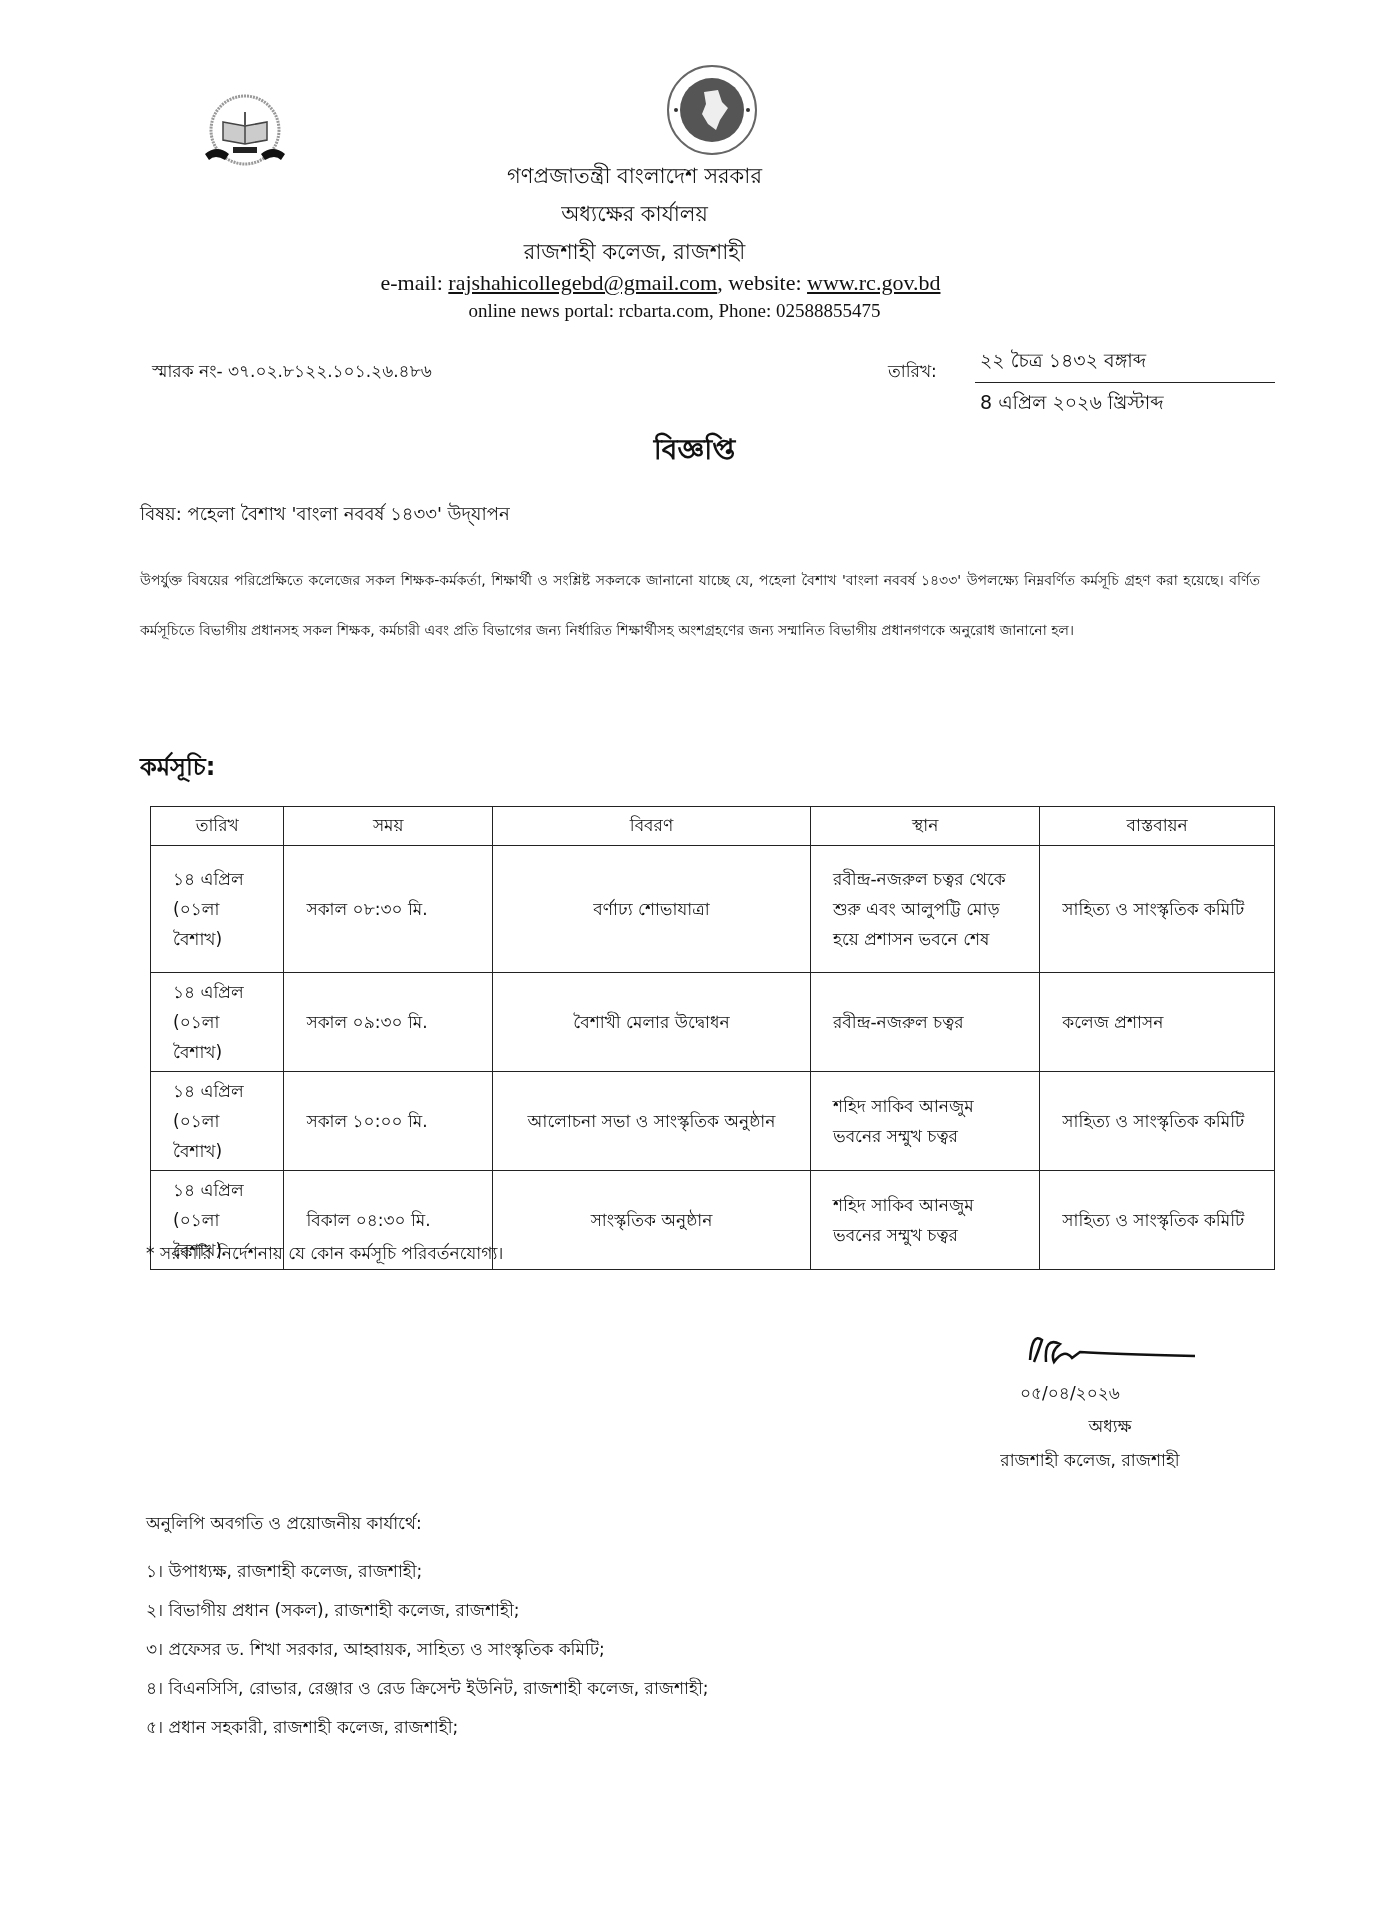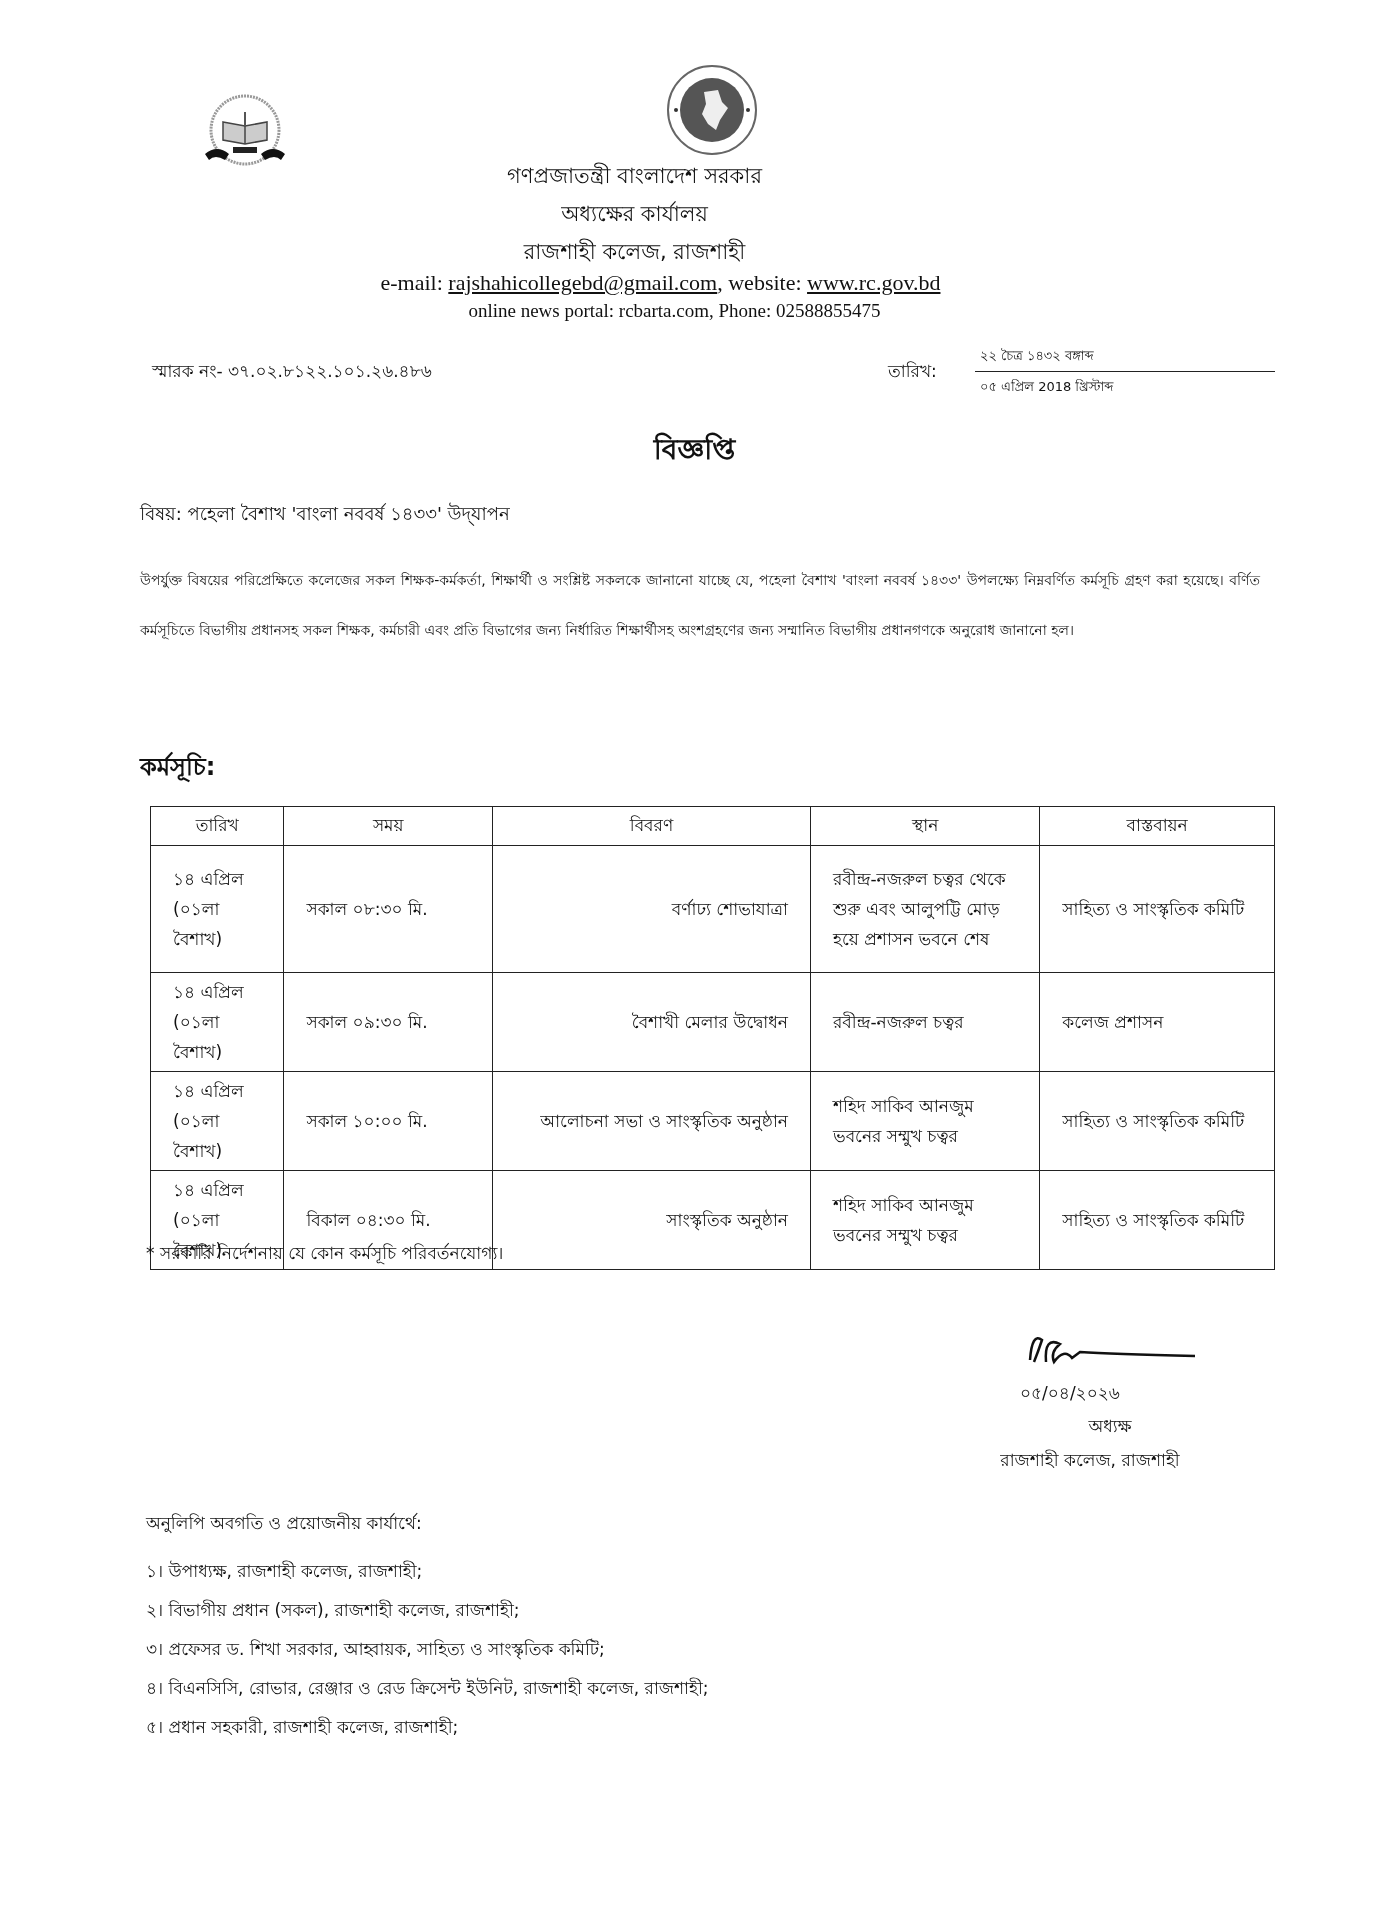--- a/index.html
+++ b/index.html
@@ -12,32 +12,32 @@
   .logo-center { left: 662px; top: 58px; width: 100px; height: 100px; }
   .hdr { left: 0; width: 1269px; text-align: center; font-size: 21px; }
   .hdr1 { top: 160px; }
   .hdr2 { top: 198px; }
   .hdr3 { top: 236px; }
   .hdr4 { top: 270px; font-family: "Liberation Serif", "DejaVu Serif", serif; font-size: 22px; padding-left: 52px; box-sizing: border-box; }
   .hdr5 { top: 300px; font-family: "Liberation Serif", "DejaVu Serif", serif; font-size: 19px; padding-left: 80px; box-sizing: border-box; }
   .hdr4 u { text-decoration: underline; }
   .memo { left: 152px; top: 358px; font-size: 17px; }
   .date-label { left: 888px; top: 358px; font-size: 17px; }
-  .date-block { left: 975px; top: 346px; width: 300px; font-size: 13px; }
+  .date-block { left: 975px; top: 346px; width: 300px; font-size: 19px; }
   .date-block .top { padding-left: 5px; border-bottom: 1.5px solid #222; padding-bottom: 4px; }
   .date-block .bot { padding-left: 5px; padding-top: 5px; }
   .title { left: 0; width: 1389px; top: 428px; text-align: center; font-size: 28px; font-weight: bold; }
   .subject { left: 140px; top: 500px; font-size: 18px; font-weight: normal; }
   .para { left: 140px; top: 555px; width: 1120px; font-size: 14px; line-height: 50px; text-align: justify; }
   .prog-head { left: 140px; top: 748px; font-size: 24px; font-weight: bold; }
   table.prog { position: absolute; left: 150px; top: 806px; width: 1125px; border-collapse: collapse; font-size: 17px; }
   table.prog th, table.prog td { border: 1.5px solid #222; padding: 4px 22px; vertical-align: middle; }
   table.prog th { font-weight: normal; text-align: center; height: 30px; }
   table.prog td { line-height: 30px; }
-  table.prog td.center { text-align: right; margin-left: 20px; }
+  table.prog td.center { text-align: center; margin-left: 20px; }
   table.prog tr.r1 td { height: 118px; }
   table.prog tr.r2 td, table.prog tr.r3 td, table.prog tr.r4 td { height: 76px; }
   .note { left: 146px; top: 1240px; font-size: 17px; }
   .sig { left: 1020px; top: 1322px; width: 180px; height: 50px; }
   .sig-date { left: 1020px; top: 1380px; width: 180px; font-size: 17px; }
   .sig-title { left: 1020px; top: 1413px; width: 180px; text-align: center; font-size: 17px; }
   .sig-org { left: 960px; top: 1447px; width: 260px; text-align: center; font-size: 17px; }
   .cc-head { left: 146px; top: 1510px; font-size: 17px; }
   .cc-list { left: 146px; top: 1552px; font-size: 17px; line-height: 39px; margin: 0; padding: 0; list-style: none; }
 </style>
@@ -70,21 +70,21 @@
 <div class="abs hdr hdr3">রাজশাহী কলেজ, রাজশাহী</div>
 <div class="abs hdr hdr4">
   <span>e-mail: </span><u>rajshahicollegebd@gmail.com</u><span>,  website: </span><u>www.rc.gov.bd</u>
 </div>
 <div class="abs hdr hdr5">online news portal: rcbarta.com, Phone: 02588855475</div>
 
 <div class="abs memo">স্মারক নং- ৩৭.০২.৮১২২.১০১.২৬.৪৮৬</div>
 <div class="abs date-label">তারিখ:</div>
 <div class="abs date-block">
   <div class="top">২২ চৈত্র ১৪৩২ বঙ্গাব্দ</div>
-  <div class="bot">০৫ এপ্রিল 2018 খ্রিস্টাব্দ</div>
+  <div class="bot">8 এপ্রিল ২০২৬ খ্রিস্টাব্দ</div>
 </div>
 
 <div class="abs title">বিজ্ঞপ্তি</div>
 <div class="abs subject">বিষয়: পহেলা বৈশাখ 'বাংলা নববর্ষ ১৪৩৩' উদ্‌যাপন</div>
 <div class="abs para">উপর্যুক্ত বিষয়ের পরিপ্রেক্ষিতে কলেজের সকল শিক্ষক-কর্মকর্তা, শিক্ষার্থী ও সংশ্লিষ্ট সকলকে জানানো যাচ্ছে যে, পহেলা বৈশাখ 'বাংলা নববর্ষ ১৪৩৩' উপলক্ষ্যে নিম্নবর্ণিত কর্মসূচি গ্রহণ করা হয়েছে। বর্ণিত কর্মসূচিতে বিভাগীয় প্রধানসহ সকল শিক্ষক, কর্মচারী এবং প্রতি বিভাগের জন্য নির্ধারিত শিক্ষার্থীসহ অংশগ্রহণের জন্য সম্মানিত বিভাগীয় প্রধানগণকে অনুরোধ জানানো হল।</div>
 
 <div class="abs prog-head">কর্মসূচি:</div>
 <table class="prog">
   <colgroup>
     <col style="width:128px">

